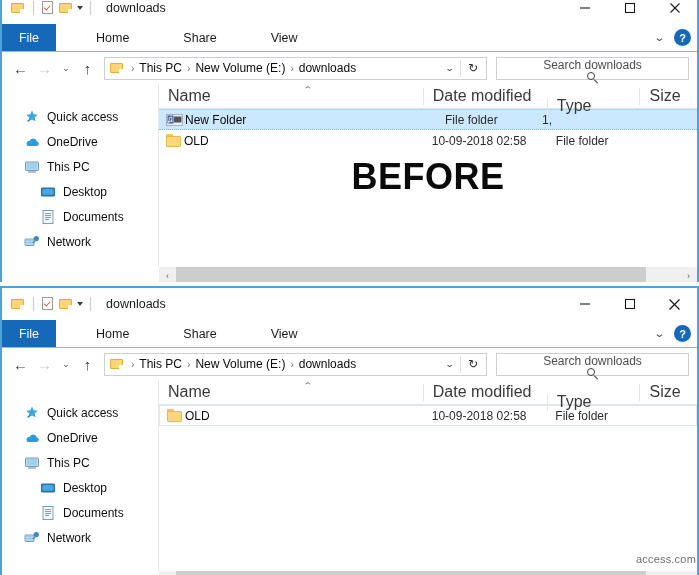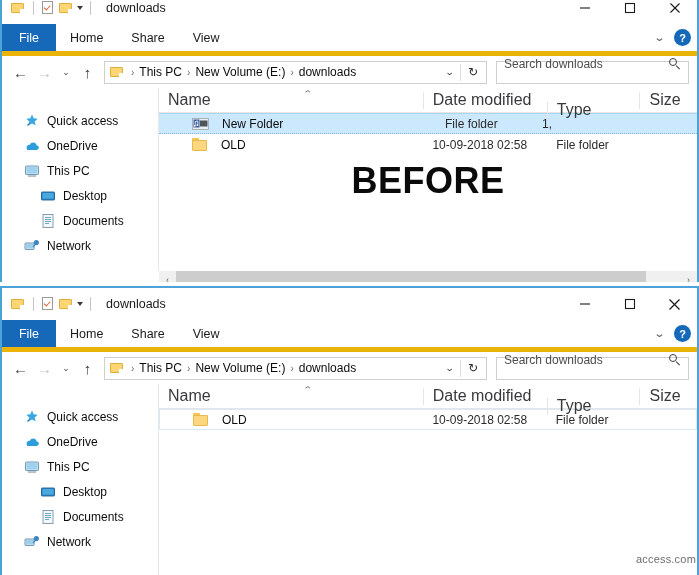--- a/index.html
+++ b/index.html
@@ -32,21 +32,21 @@
   .ico-props:after{content:"";position:absolute;left:2px;top:4px;width:5px;height:3px;
       border-left:1.6px solid #e05c2a;border-bottom:1.6px solid #e05c2a;transform:rotate(-48deg);}
   .qat-caret{font-size:8px;color:#3a3a3a;line-height:1;transform:scaleX(1.5);display:inline-block;}
   .win-title{font-size:12.5px;color:#1a1a1a;margin-left:7px;}
 
   .wincontrols{position:absolute;right:0;top:0;display:flex;height:32px;}
   .wc{width:45px;height:32px;display:flex;align-items:center;justify-content:center;}
   .wc svg{display:block;}
 
   
-  .ribbon{height:27px;background:#fff;border-bottom:5px solid #eab308;display:flex;align-items:stretch;position:relative;}
+  .ribbon{height:27px;background:#fff;border-bottom:1px solid #eab308;display:flex;align-items:stretch;position:relative;gap:26px;}
   .tab-file{background:#1668b8;color:#fff;width:54px;display:flex;align-items:center;justify-content:center;font-size:12.5px;}
   .tab{padding:0 14px;display:flex;align-items:center;font-size:12.5px;color:#1a1a1a;}
   .ribbon-right{position:absolute;right:6px;top:0;height:27px;display:flex;align-items:center;gap:10px;}
   .chev-down{font-size:11px;color:#5a5a5a;transform:scaleX(1.3);}
   .help-btn{width:17px;height:17px;border-radius:50%;background:#1668b8;color:#fff;font-size:11px;
       display:flex;align-items:center;justify-content:center;font-weight:bold;}
 
   
   .addrrow{height:32px;display:flex;align-items:center;padding:0 8px;gap:3px;background:#fff;}
   .navbtn{width:21px;height:24px;display:flex;align-items:center;justify-content:center;color:#3f3f3f;font-size:15px;}
@@ -54,21 +54,21 @@
   .navbtn.small{width:16px;font-size:9px;color:#4a4a4a;}
   .addrbox{flex:1;height:23px;border:1px solid #cfcfcf;background:#fff;display:flex;align-items:center;
       padding:0 2px 0 5px;box-sizing:border-box;margin-left:3px;}
   .crumbs{display:flex;align-items:center;flex:1;gap:1px;font-size:12px;color:#0c0c0c;}
   .crumbs .sep{color:#6b6b6b;font-size:10px;padding:0 4px;}
   .addr-right{display:flex;align-items:center;gap:2px;padding-right:1px;}
   .addr-caret{font-size:9px;color:#3a3a3a;transform:scaleX(1.3);padding:0 4px;}
   .addr-divider{width:1px;height:17px;background:#dedede;}
   .refresh{font-size:12px;color:#2a2a2a;padding:0 5px;}
   .searchbox{width:193px;height:23px;border:1px solid #cfcfcf;background:#fff;display:flex;align-items:center;
-      justify-content:space-between;padding:0 7px 16px 7px;box-sizing:border-box;margin-left:6px;}
+      justify-content:space-between;padding:0 7px 16px 7px;box-sizing:border-box;margin-left:6px;flex-direction:column;}
   .search-ph{font-size:12px;color:#4d4d4d;}
   .mag{position:relative;width:12px;height:12px;}
   .mag:before{content:"";position:absolute;left:0;top:0;width:8px;height:8px;border:1.3px solid #3d3d3d;border-radius:50%;box-sizing:border-box;}
   .mag:after{content:"";position:absolute;left:7px;top:7px;width:5px;height:1.3px;background:#3d3d3d;transform:rotate(45deg);transform-origin:left center;}
 
   
   .body{display:flex;height:183px;}
   .body-after{height:191px;}
   .navpane{width:157px;background:#fff;padding-top:20px;box-sizing:border-box;border-right:1px solid #e8e8e8;}
   .nav-item{display:flex;align-items:center;height:25px;padding-left:22px;font-size:12px;color:#0c0c0c;gap:7px;}
@@ -82,21 +82,21 @@
   .col-name{width:277px;}
   .col-date{width:130px;}
   .col-type{width:97px;margin-top:20px;}
   .col-size{width:60px;}
   .sort-caret{position:absolute;left:145px;top:1px;font-size:9px;color:#777;transform:scaleX(1.4);}
 
   .row{height:21px;display:flex;align-items:center;font-size:12px;color:#0c0c0c;box-sizing:border-box;}
   .row.selected{background:#cce8ff;border-top:1px solid #a8d8f0;border-bottom:1px dotted #7fb8d8;}
   .row.outlined{border:1px solid #d9eaf6;}
   .cell{padding-left:9px;box-sizing:border-box;overflow:hidden;white-space:nowrap;}
-  .cell-name{width:277px;display:flex;align-items:center;gap:12px;padding-left:33px;}
+  .cell-name{width:277px;display:flex;align-items:center;gap:1px;padding-left:7px;}
   .cell-date{width:130px;color:#2b2b2b;}
   .cell-type{width:97px;color:#2b2b2b;}
   .cell-size{width:60px;color:#2b2b2b;}
 
   .folder-ico{width:17px;height:14px;position:relative;flex:none;}
   .folder-ico .tab{position:absolute;left:0;top:0;width:7px;height:3px;background:#f6c453;border-radius:1px 1px 0 0;padding:0;}
   .folder-ico .bod{position:absolute;left:0;top:2px;width:15px;height:11px;background:#fdd77d;border:1px solid #e8ba4e;box-sizing:border-box;border-radius:0 1px 1px 1px;}
   .media-ico{width:18px;height:14px;position:relative;flex:none;}
 
   .banner{position:absolute;left:0;right:0;text-align:center;font-weight:bold;color:#0a0a0a;

